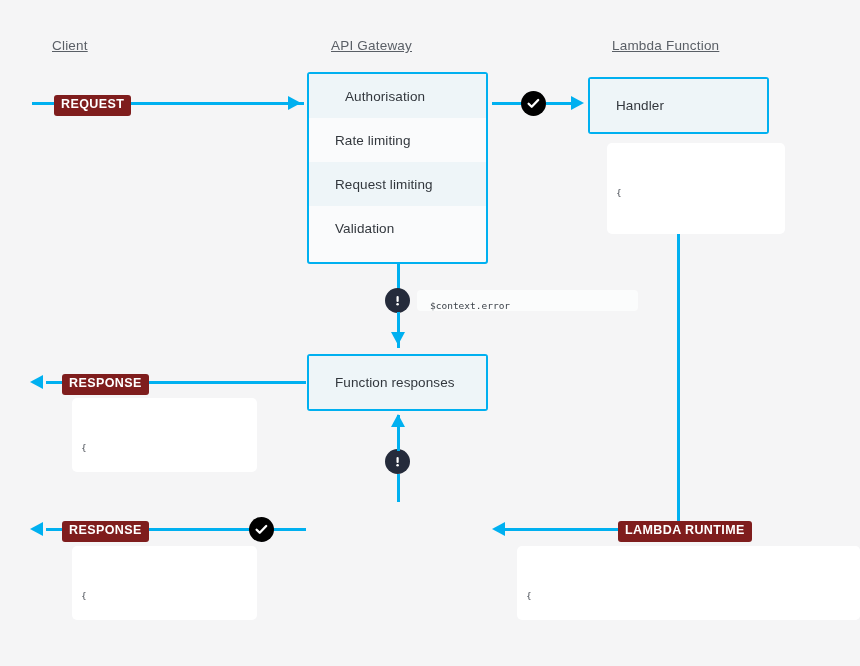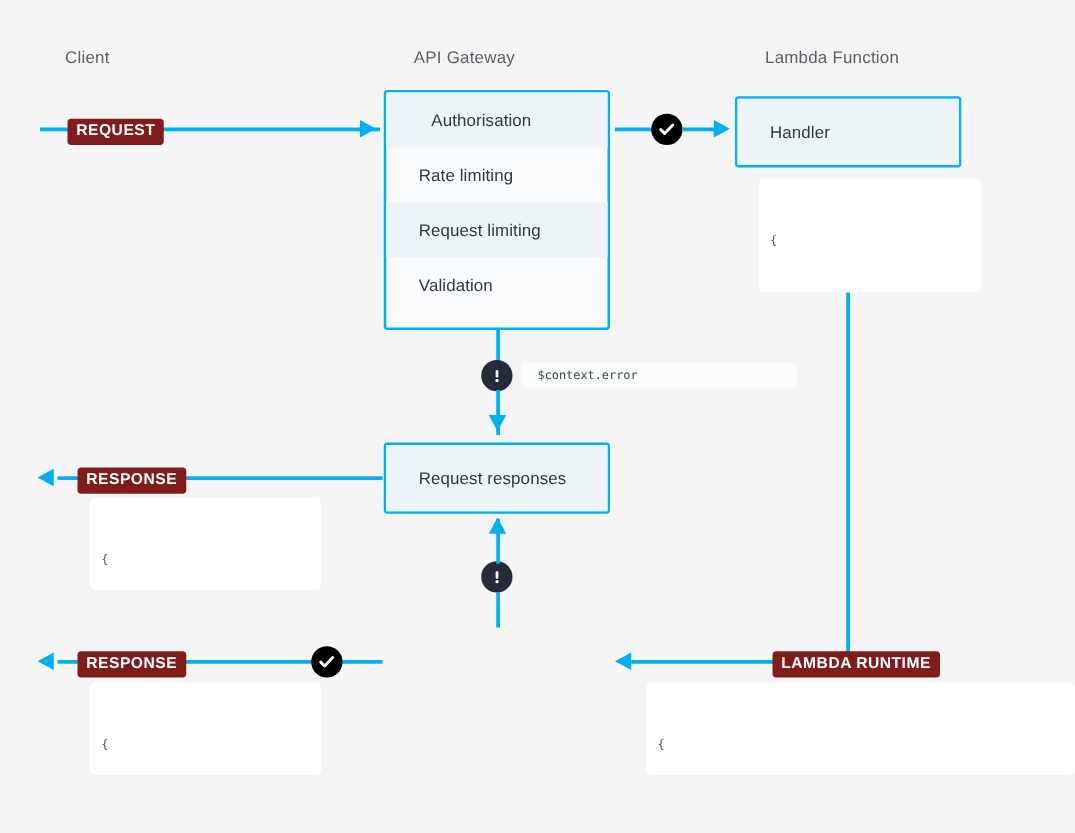--- a/index.html
+++ b/index.html
@@ -20,20 +20,21 @@
     height: 666px;
   }
 
   
   .col-header {
     position: absolute;
     font-size: 13.5px;
     color: #5a5f66;
     letter-spacing: 0.2px;
     white-space: nowrap;
+    text-decoration: underline;
   }
 
   
   .stage-box {
     position: absolute;
     background: #fafbfc;
     border: 2.5px solid #00b0f0;
     border-radius: 3px;
   }
   .stage-row {
@@ -139,21 +140,21 @@
 
   
   .value-chip {
     position: absolute;
     background: #fbfcfc;
     border-radius: 4px;
     font-family: "DejaVu Sans Mono", monospace;
     font-size: 9.5px;
     color: #3d434a;
     display: flex;
-    align-items: center;
+    align-items: flex-end;
     padding-left: 13px;
     white-space: nowrap;
   }
 </style>
 </head>
 <body>
 
 <div id="canvas">
 
   <div class="col-header" style="left:52px; top:38px;">Client</div>
@@ -212,21 +213,21 @@
     </svg>
   </div>
   <div class="value-chip" style="left:417px; top:290px; width:221px; height:21px;">
     <span>$context.error</span>
   </div>
   <div class="line-v" style="left:397px; top:312px; height:36px;"></div>
   <div class="arrow down" style="left:391px; top:332px;"></div>
 
   <div class="stage-box" style="left:307px; top:354px; width:181px; height:57px;">
     <div class="stage-row tint" style="height:100%;">
-      <span>Request responses</span>
+      <span>Function responses</span>
     </div>
   </div>
 
   <div class="line-h" style="left:46px; top:381px; width:260px;"></div>
   <div class="arrow left" style="left:30px; top:374.5px;"></div>
   <div class="badge" style="left:62px; top:374px;">RESPONSE</div>
 
   <div class="code-block" style="left:72px; top:398px; width:185px; height:74px; padding-left:9px;">
     <span class="ln">{</span>
     

